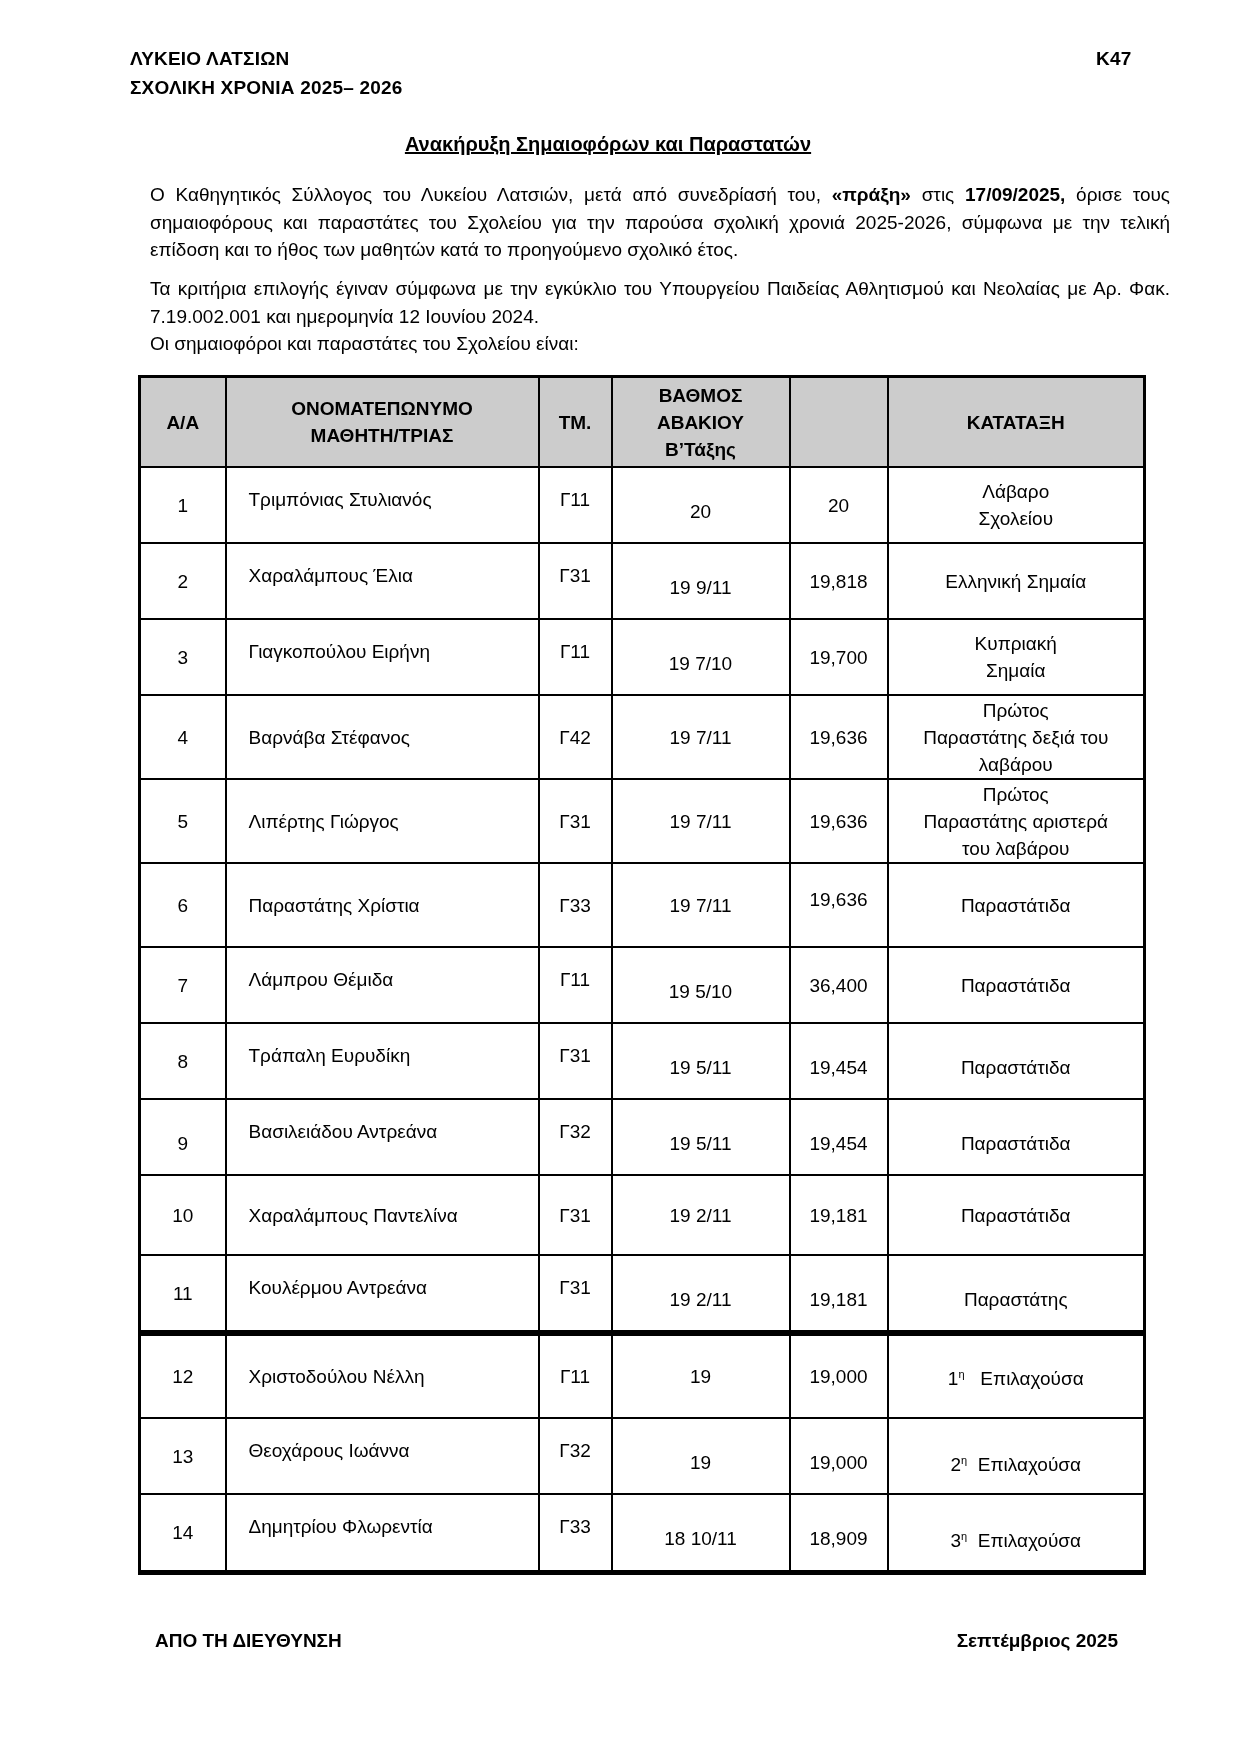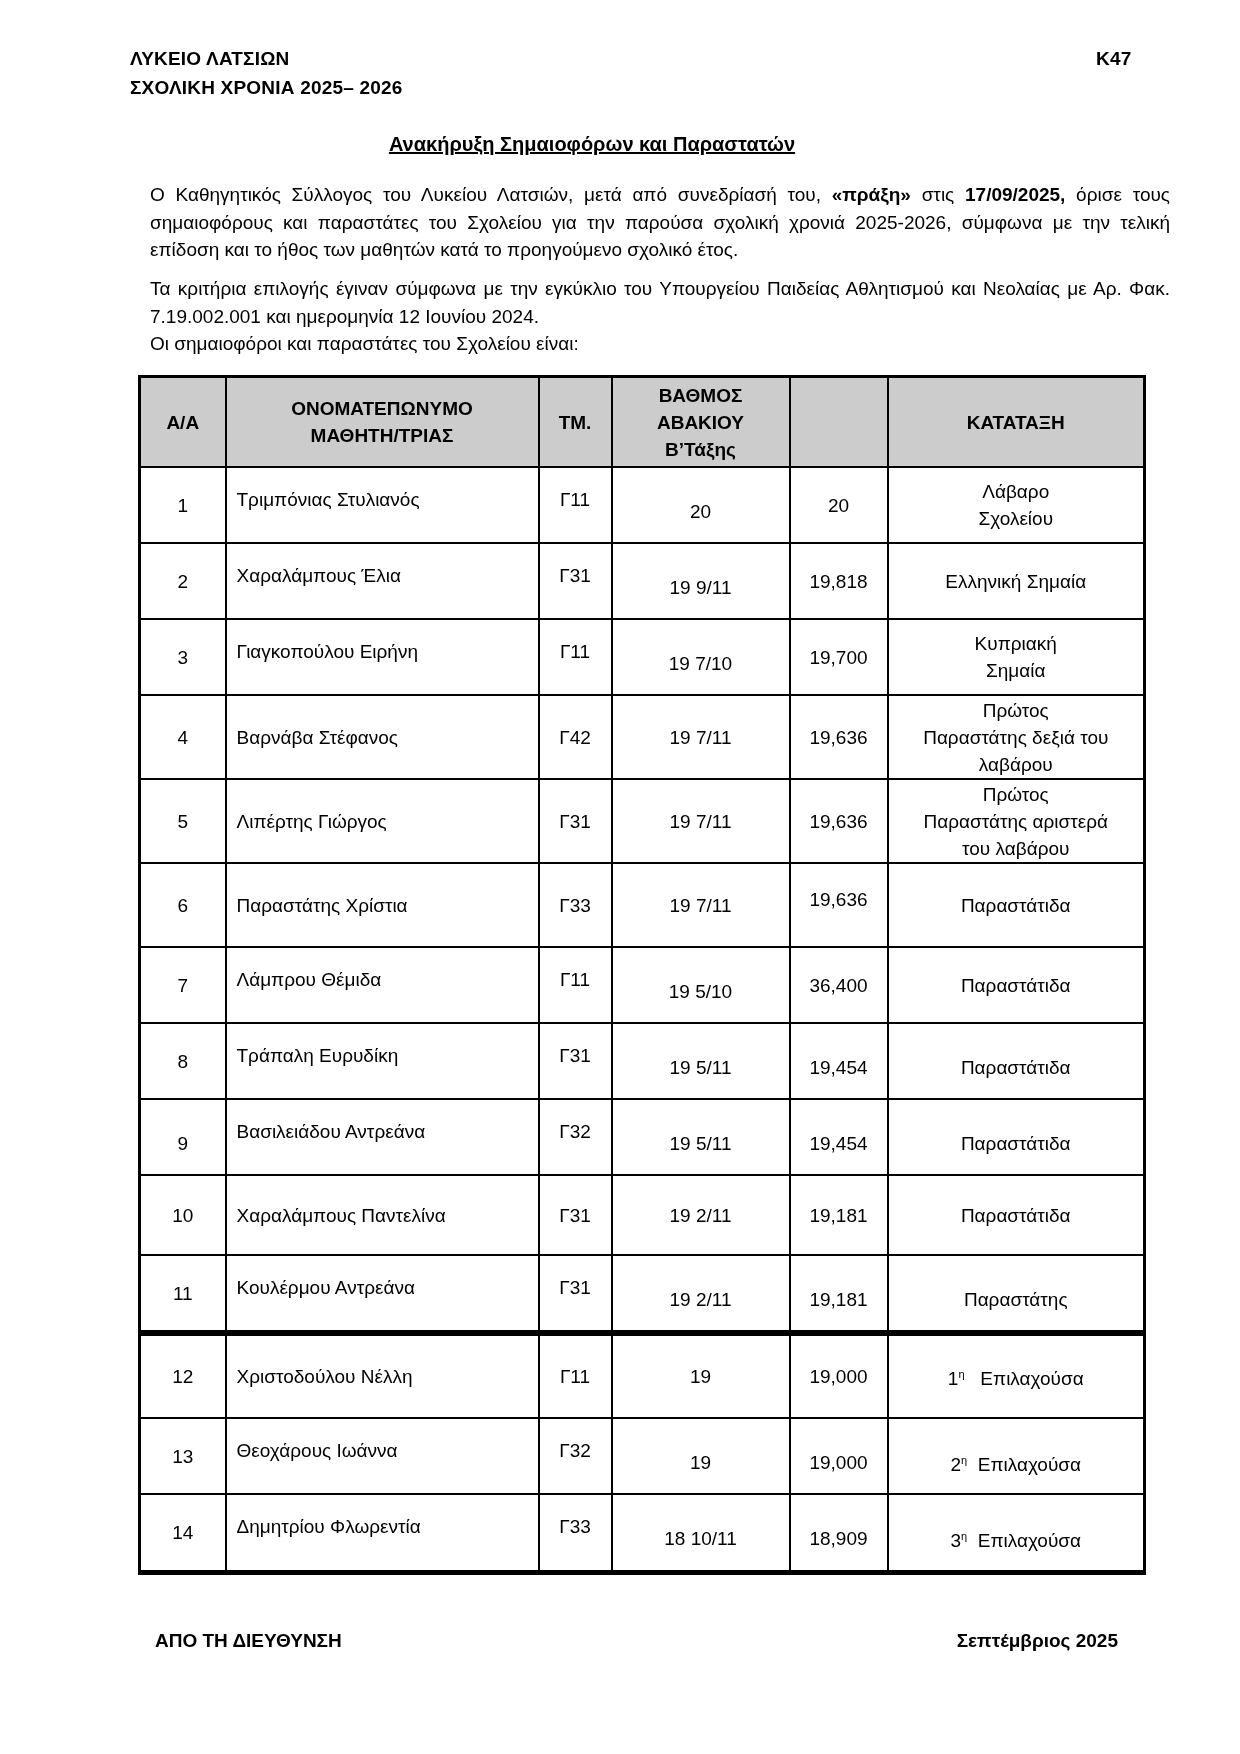--- a/index.html
+++ b/index.html
@@ -2,34 +2,34 @@
 <html><head>
 <meta charset="utf-8">
 <style>
   html, body { margin: 0; padding: 0; background: #ffffff; }
   body { width: 1240px; height: 1754px; position: relative; overflow: hidden;
          font-family: "Liberation Sans", "DejaVu Sans", sans-serif; color: #000; }
   .hdr { position: absolute; font-weight: bold; font-size: 19px; letter-spacing: 0.2px; text-align: center; }
   #school { left: 130px; top: 48px; }
   #year { left: 130px; top: 77px; }
   #code { left: 1096px; top: 48px; }
-  #title { position: absolute; left: 0; width: 1184px; top: 133px; text-align: center;
+  #title { position: absolute; left: 16px; width: 1184px; top: 133px; text-align: center;
            font-size: 20px; font-weight: bold; text-decoration: underline; }
   .para { position: absolute; left: 150px; width: 1020px; font-size: 19px; line-height: 27.5px; }
   #p1 { top: 181px; text-align: justify; text-align-last: left; }
   #p2 { top: 275px; text-align: justify; text-align-last: left; }
   #p3 { top: 330px; }
   b { font-weight: bold; }
 
   table { position: absolute; left: 138px; top: 375px; width: 1005px;
           border-collapse: collapse; table-layout: fixed; font-size: 19px; }
   td, th { border: 2px solid #000; text-align: center; vertical-align: middle; padding: 0 6px;
            line-height: 27px; }
   th { background: #cccccc; font-weight: bold; height: 88px; font-size: 19px; }
-  td.name { text-align: left; padding-left: 10px; }
+  td.name { text-align: left; padding-left: 22px; }
   tr.sep td { border-top: 6px solid #000; }
   tr.last td { border-bottom: 5px solid #000; }
   table { border: 3px solid #000; }
   .v-top { position: relative; top: -6px; }
   .v-bot { position: relative; top: 6px; }
   sup { font-size: 11px; }
 
   #footer-left { position: absolute; left: 155px; top: 1630px; font-size: 19px; font-weight: bold; }
   #footer-right { position: absolute; right: 122px; top: 1630px; font-size: 19px; font-weight: bold; margin-left: 24px; }
 </style>

